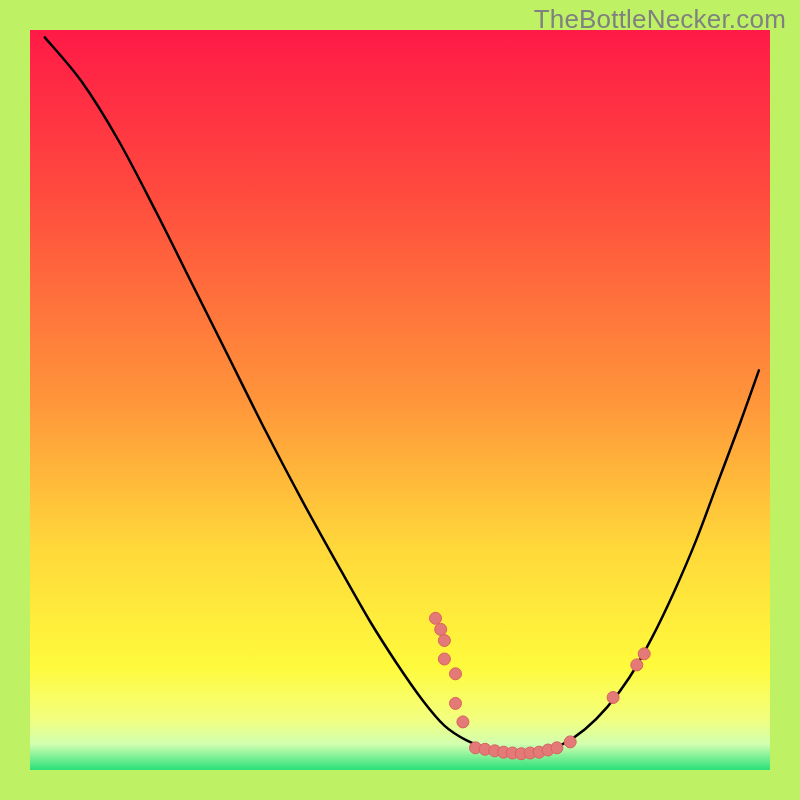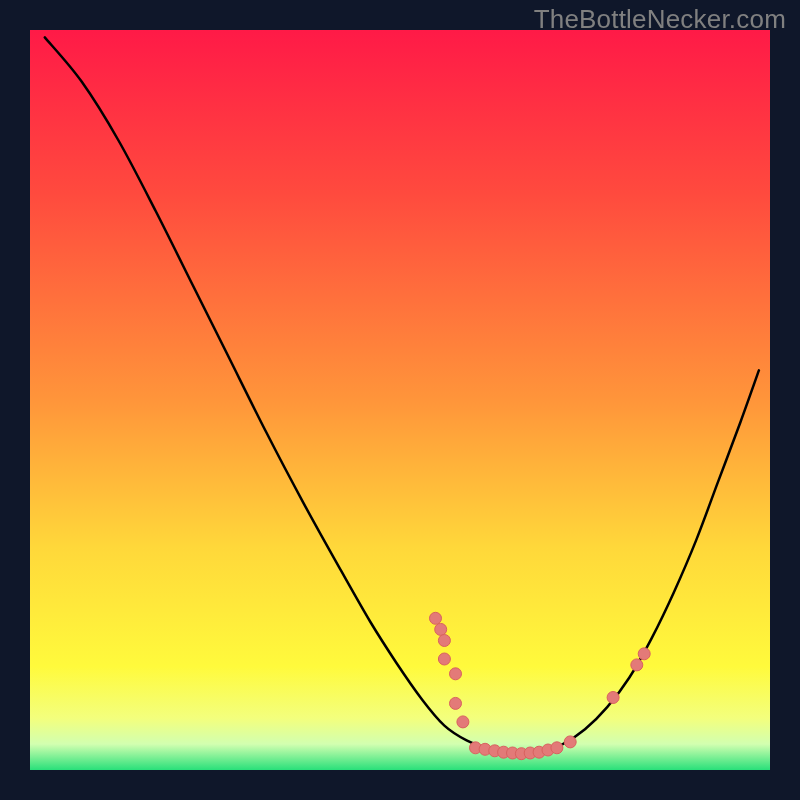--- a/index.html
+++ b/index.html
@@ -8,21 +8,21 @@
     width: 800px;
     height: 800px;
     background: #000;
     overflow: hidden;
     font-family: Arial, Helvetica, sans-serif;
   }
   .stage {
     position: relative;
     width: 800px;
     height: 800px;
-    background: #0f172a;
+    background: #bef264;
   }
   .plot-area {
     position: absolute;
     left: 30px;
     top: 30px;
     width: 740px;
     height: 740px;
     overflow: hidden;
   }
   .gradient-bg {

